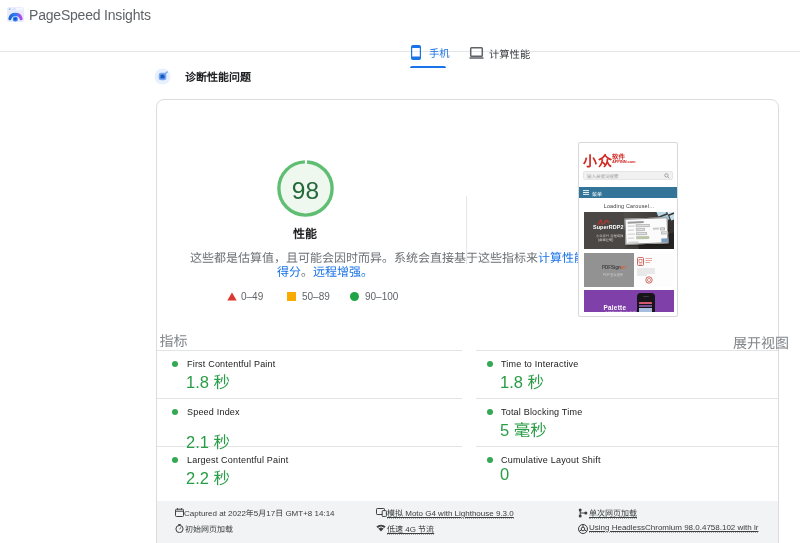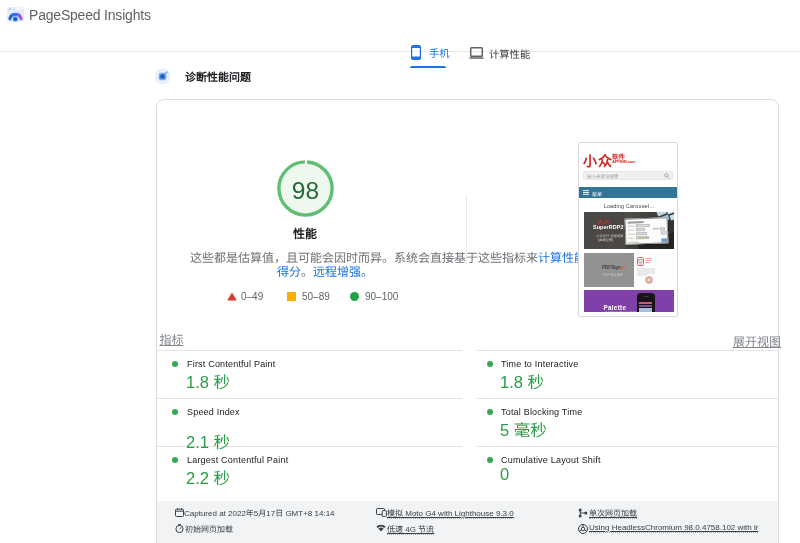--- a/index.html
+++ b/index.html
@@ -25,21 +25,21 @@
 
 #gauge { position:absolute; left:277px; top:160px; width:57px; height:57px; }
 #score-label { position:absolute; left:240px; top:224px; width:130px; text-align:center;
   font-size:12px; font-weight:bold; color:#202124; }
 #desc { position:absolute; left:190px; top:252px; width:270px; text-align:center;
   font-size:12px; line-height:13.5px; color:#6d7175; white-space:nowrap; }
 #desc a { color:#1a73e8; text-decoration:none; }
 
 #vdiv { position:absolute; left:466px; top:196px; width:1px; height:68px; background:#e6e6e6; }
 
-.mlabel { font-size:12px; color:#80868b;text-decoration:underline; }
+.mlabel { font-size:14px; color:#80868b; }
 .metric-name { font-size:9px; color:#212121; letter-spacing:0.2px; }
 .metric-value { font-size:16.5px; color:#299c46; }
 .mrow { position:absolute; border-top:1px solid #e4e4e4; }
 .dot { position:absolute; width:6px; height:6px; border-radius:50%; background:#34a853; }
 
 #foot { position:absolute; left:157px; top:501px; width:621px; height:42px;
   background:#f1f3f4; }
 .ftxt { font-size:8px; color:#3c4043; }
 .fu { border-bottom:1px dotted #a8abae;text-decoration:underline; }
 

